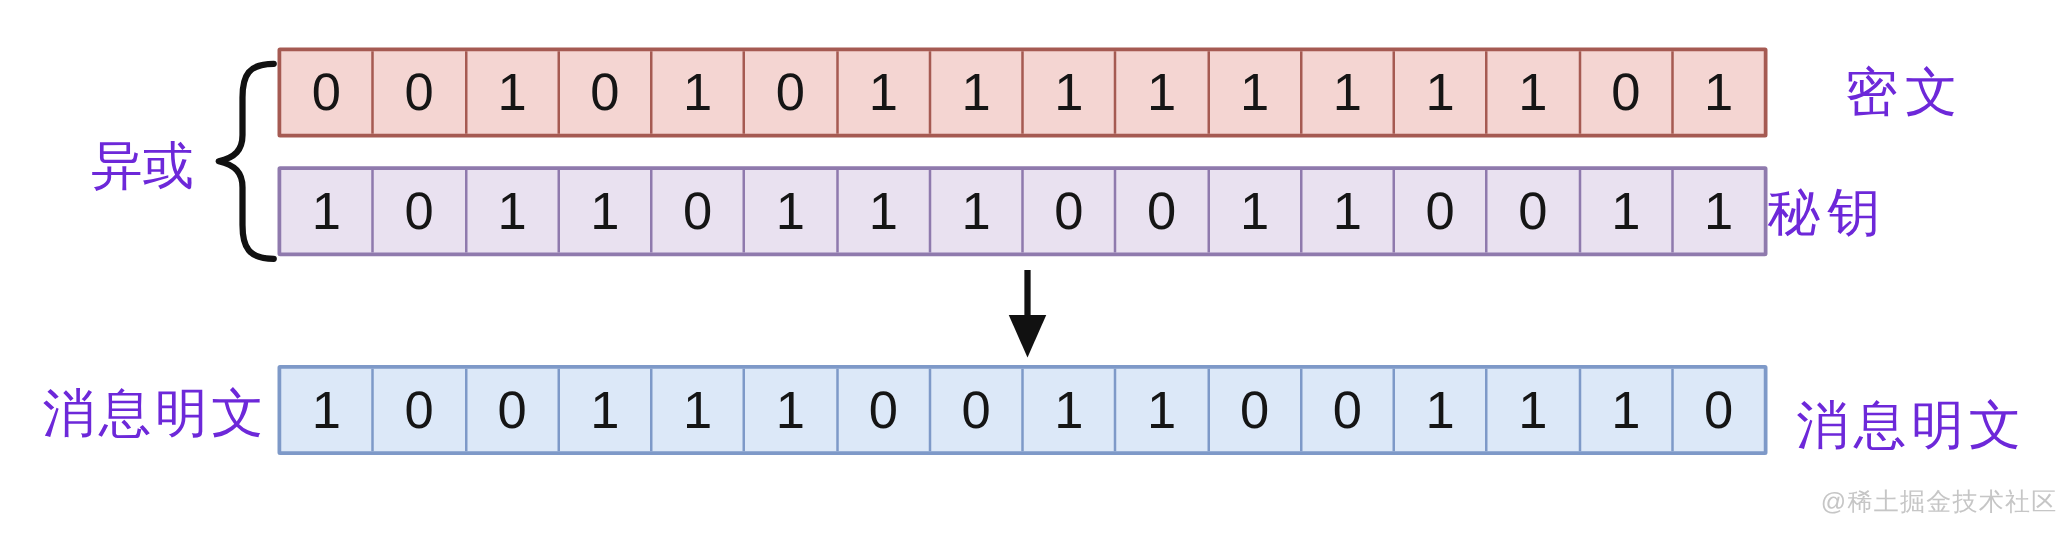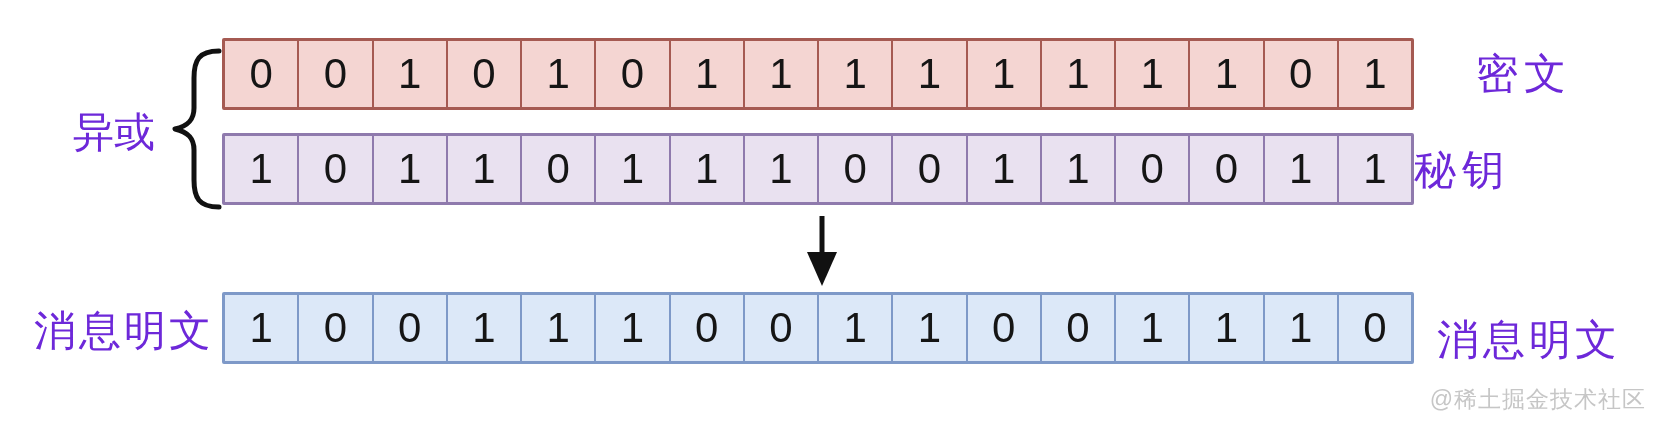--- a/index.html
+++ b/index.html
@@ -56,21 +56,21 @@
   .label-result    { left: 34px;  top: 310px; letter-spacing: 3px; }
 
   
   .brace-svg { position: absolute; left: 157px; top: 47px; }
   .arrow-svg { position: absolute; left: 802px; top: 214px; }
 
   .watermark {
     position: absolute;
     right: 8px;
     bottom: 13px;
-    font-size: 23px;
+    font-size: 20px;
     letter-spacing: 1px;
     color: #c6c6c6;
   }
 </style>
 </head>
 <body>
 
 <div class="stage">
 
   <svg class="brace-svg" width="66" height="164" viewBox="0 0 66 164" aria-hidden="true">

